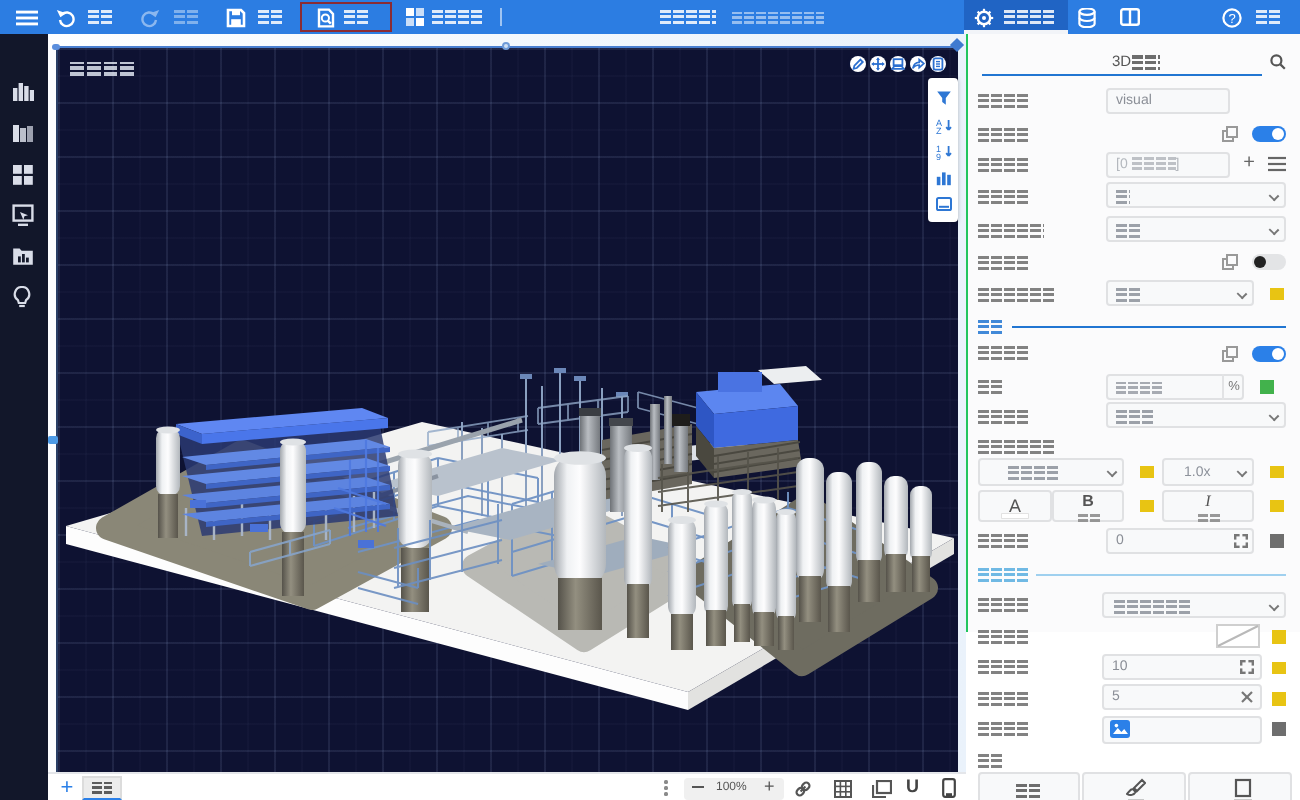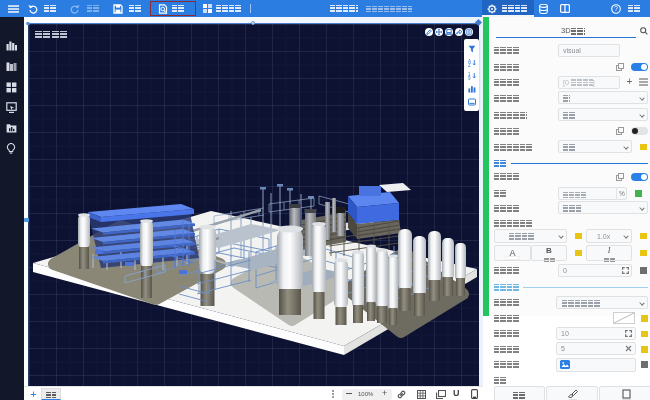--- a/index.html
+++ b/index.html
@@ -18,21 +18,21 @@
  background-image:
   linear-gradient(rgba(170,190,235,.085) 1px,transparent 1px),
   linear-gradient(90deg,rgba(170,190,235,.085) 1px,transparent 1px),
   linear-gradient(rgba(150,170,220,.03) 1px,transparent 1px),
   linear-gradient(90deg,rgba(150,170,220,.03) 1px,transparent 1px);
  background-size:27px 27px,27px 27px,13.5px 13.5px,13.5px 13.5px;
  border-top:1.4px solid #4a7fd0;border-left:1.4px solid #2a3f66}
 
 #bb{left:24px;top:386px;width:459px;height:14px;background:#fff;border-top:1px solid #e4e6ea}
 
-#rp{left:483px;top:17px;width:167px;height:299px;background:#fbfbfc;border-left:6px solid #22c55e;font-size:7px;color:#707070}
+#rp{left:483px;top:17px;width:167px;height:299px;background:#fbfbfc;border-left:1px solid #22c55e;font-size:7px;color:#707070}
 .inp{position:absolute;background:#f8f9fa;border:1px solid #e0e1e3;border-radius:2px;color:#9a9ea6;font-size:7px;line-height:11px;padding-left:4px}
 .dd{position:absolute;background:#f8f9fa;border:1px solid #e0e1e3;border-radius:2px;color:#8d929b}
 .dd .car{position:absolute;right:3px;top:4px;width:4px;height:4px;border-right:1.2px solid #777;border-bottom:1.2px solid #777;transform:rotate(45deg) scale(1,.9);transform-origin:center}
 .sq{position:absolute;width:6.5px;height:6.5px}
 .tgl{position:absolute;width:17px;height:8px;border-radius:4px}
 .tgl b{position:absolute;top:1px;width:6px;height:6px;border-radius:50%;background:#fff}
 .lbl{position:absolute;color:#6d6d6d}
 .btn{position:absolute;background:#f8f9fa;border:1px solid #e0e1e3;border-radius:2px}
 .cir{position:absolute;width:8px;height:8px;border-radius:50%;background:#fff;box-shadow:0 0 1.5px rgba(10,30,80,.5)}
 .cir svg{display:block}

